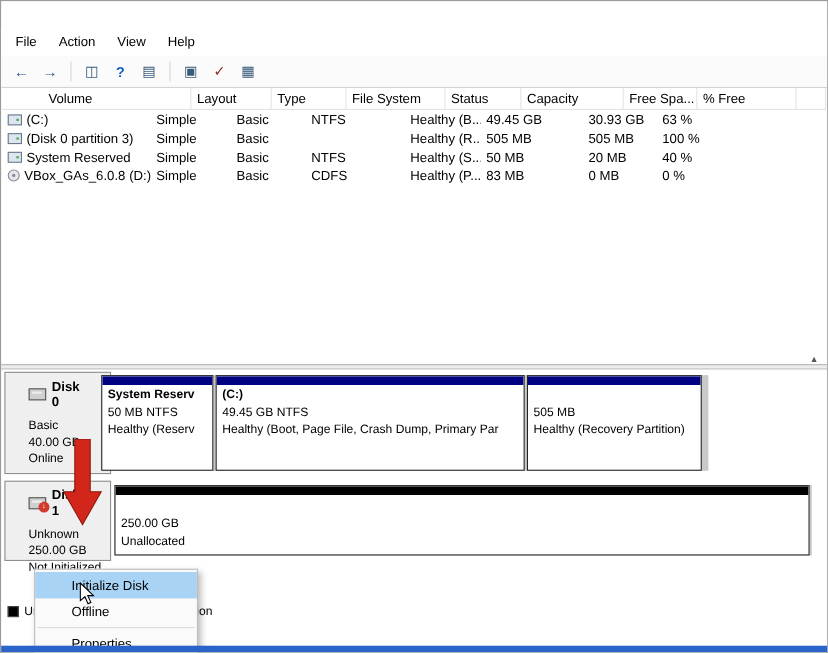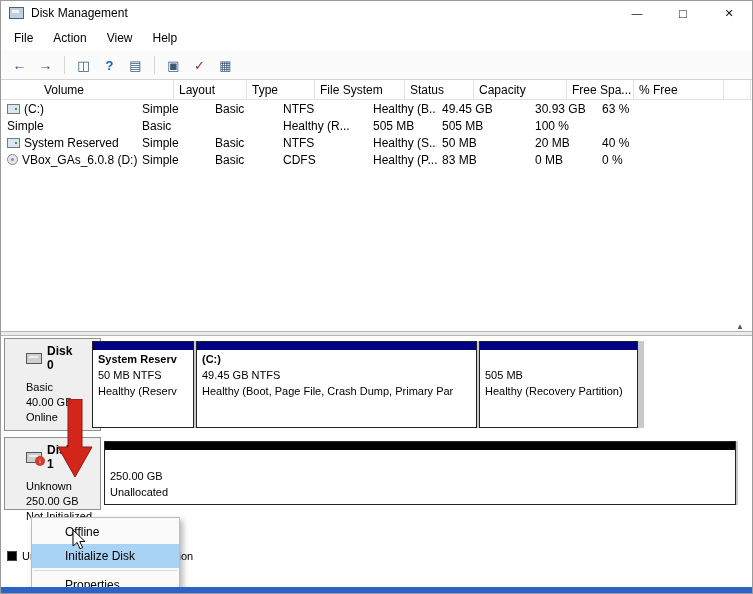--- a/index.html
+++ b/index.html
@@ -80,29 +80,20 @@
   
   .red-arrow { position:absolute; left:55px; top:398px; z-index:40; }
   .cursor { position:absolute; left:71px; top:528px; z-index:70; }
   .bottom-strip { position:absolute; left:0; right:0; bottom:0; height:6px; background:#2a64c8; z-index:80; }
 </style>
 </head>
 <body>
 
 <div class="window">
 
-  <div class="titlebar">
-    <span class="app-icon"></span>
-    <span class="win-title">Disk Management</span>
-    <div class="win-controls">
-      <button class="win-btn">—</button>
-      <button class="win-btn max">□</button>
-      <button class="win-btn">✕</button>
-    </div>
-  </div>
 
   <div class="menubar">
     <span class="menu-item">File</span>
     <span class="menu-item">Action</span>
     <span class="menu-item">View</span>
     <span class="menu-item">Help</span>
   </div>
 
   <div class="toolbar">
     <span class="tb-icon arrow">←</span>
@@ -139,20 +130,24 @@
       <span class="vt-cell">Basic</span>
       <span class="vt-cell">NTFS</span>
       <span class="vt-cell">Healthy (B...</span>
       <span class="vt-cell">49.45 GB</span>
       <span class="vt-cell">30.93 GB</span>
       <span class="vt-cell">63 %</span>
       <span class="vt-cell"></span>
     </div>
 
     <div class="vt-row">
+      <span class="vt-cell vol">
+          <span class="ico-drive"></span>
+          <span>(Disk 0 partition 3)</span>
+        </span>
       <span class="vt-cell">Simple</span>
       <span class="vt-cell">Basic</span>
       <span class="vt-cell"></span>
       <span class="vt-cell">Healthy (R...</span>
       <span class="vt-cell">505 MB</span>
       <span class="vt-cell">505 MB</span>
       <span class="vt-cell">100 %</span>
       <span class="vt-cell"></span>
     </div>
 
@@ -263,22 +258,22 @@
         <span>Primary partition</span>
       </span>
     </div>
   </div>
 
   <svg class="red-arrow" width="38" height="80" viewBox="0 0 38 80">
     <polygon points="12,0 26,0 26,48 36,48 19,78 2,48 12,48" fill="#d3261a" stroke="#8f1710" stroke-width="1"></polygon>
   </svg>
 
   <div class="context-menu">
+    <div class="cm-item hl">Initialize Disk</div>
     <div class="cm-item">Offline</div>
-    <div class="cm-item hl">Initialize Disk</div>
     <div class="cm-sep"></div>
     <div class="cm-item">Properties</div>
   </div>
 
   <svg class="cursor" width="14" height="21" viewBox="0 0 14 21">
     <path d="M1,1 L1,17 L5.2,13.5 L8,19.8 L10.6,18.6 L7.8,12.5 L13,12.5 Z" fill="#ffffff" stroke="#000000" stroke-width="1"></path>
   </svg>
 
   <div class="bottom-strip"></div>
 

